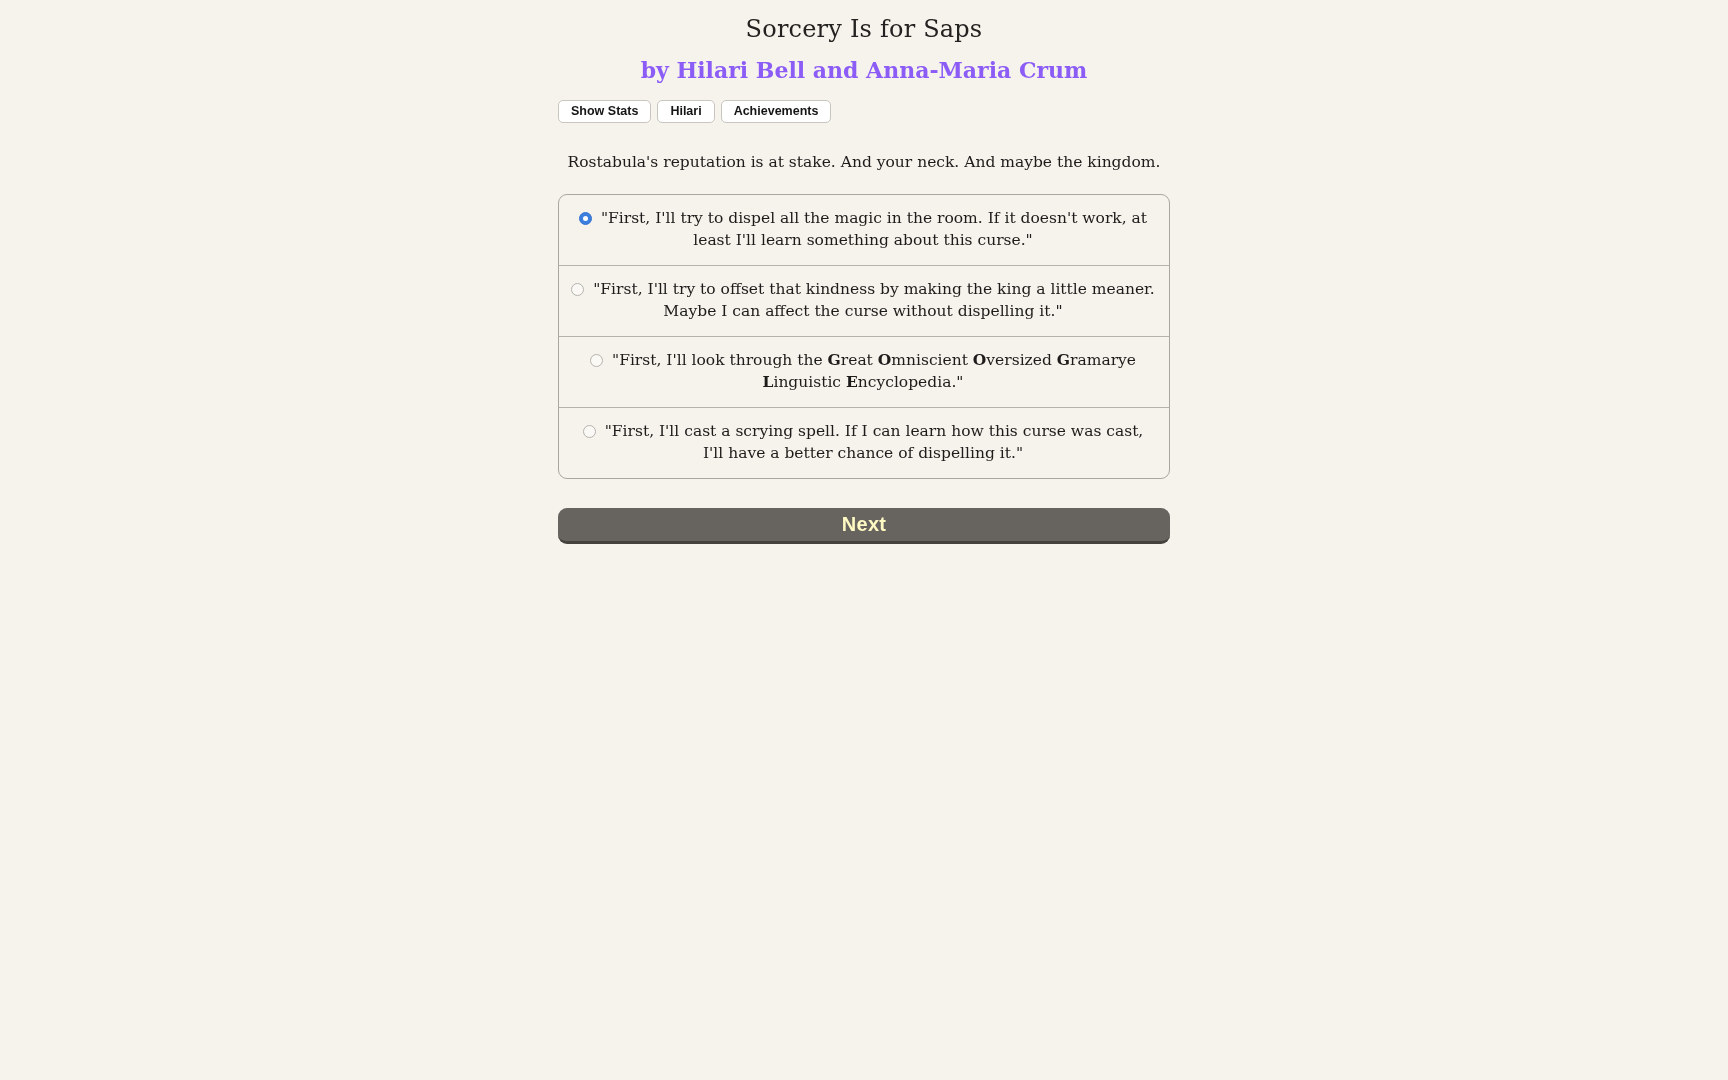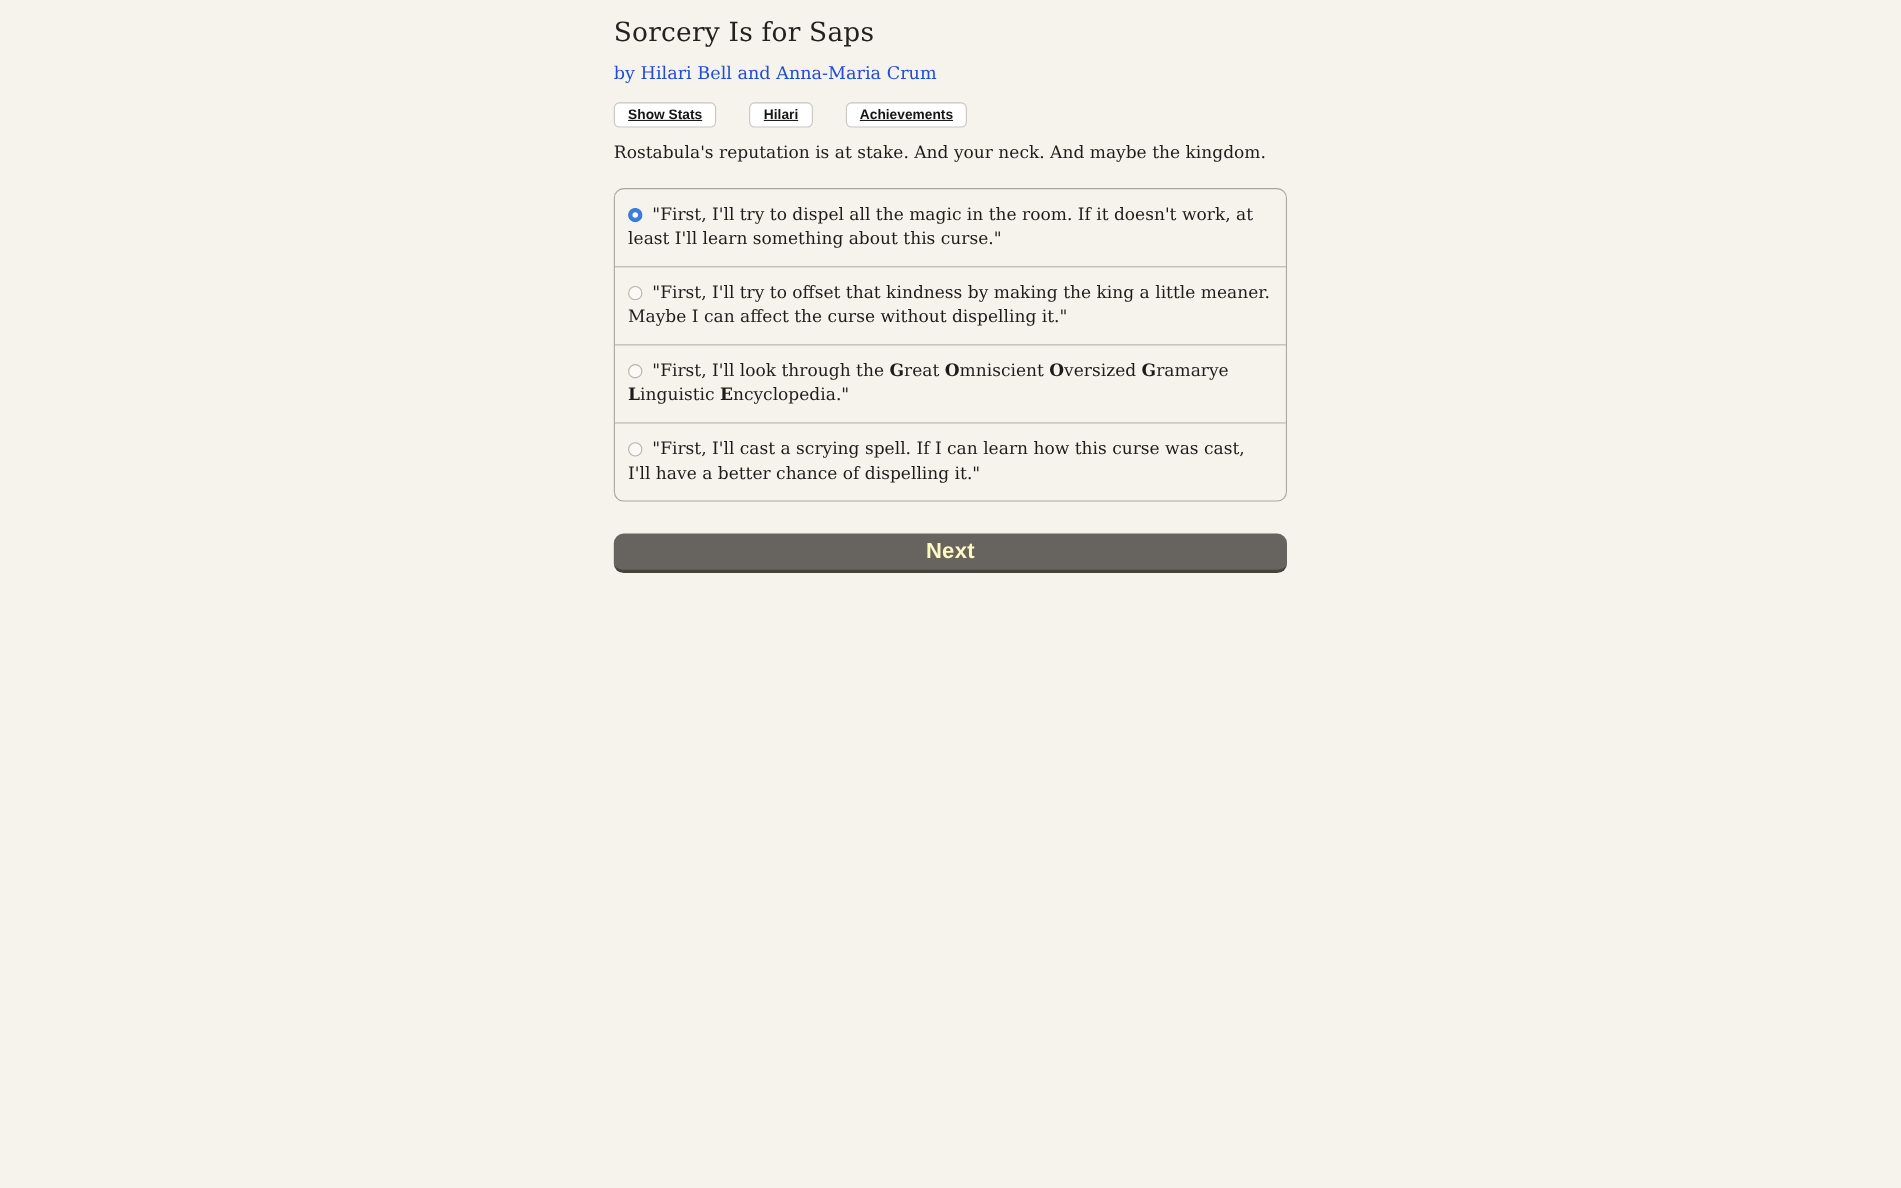--- a/index.html
+++ b/index.html
@@ -1,15 +1,15 @@
 <!DOCTYPE html>
 <html><head>
 <meta charset="utf-8">
 <style>
-  * { margin: 0; padding: 0; box-sizing: border-box; }
+  * { margin: 0; padding: 0; box-sizing: border-box; text-align: center; }
   html, body {
     width: 1728px;
     height: 1080px;
     background: #F6F2EC;
     font-family: "DejaVu Serif", "Liberation Serif", serif;
     color: #1D1C1A;
     overflow: hidden;
   }
   .content {
     width: 612px;
@@ -17,30 +17,29 @@
     padding-top: 15px;
   }
   h1.title {
     font-size: 24px;
     font-weight: normal;
     color: #242220;
     margin-bottom: 14px;
     letter-spacing: 0.2px;
   }
   .byline {
-    font-size: 16px;
-    font-weight: normal;
-    color: #1d4ed8;
+    font-size: 22px;
+    font-weight: bold;
+    color: #8b5cf6;
     margin-bottom: 17px;
   }
   .toolbar {
     display: flex;
-    gap: 30px;
-    margin-bottom: 12px;
-    text-decoration: underline;
+    gap: 6px;
+    margin-bottom: 28px;
   }
   .toolbar button {
     font-family: "Liberation Sans", "DejaVu Sans", sans-serif;
     font-size: 12.5px;
     font-weight: bold;
     color: #151515;
     background: #FFFFFF;
     border: 1px solid #C9C5BF;
     border-radius: 5px;
     padding: 3px 12px 4px;

